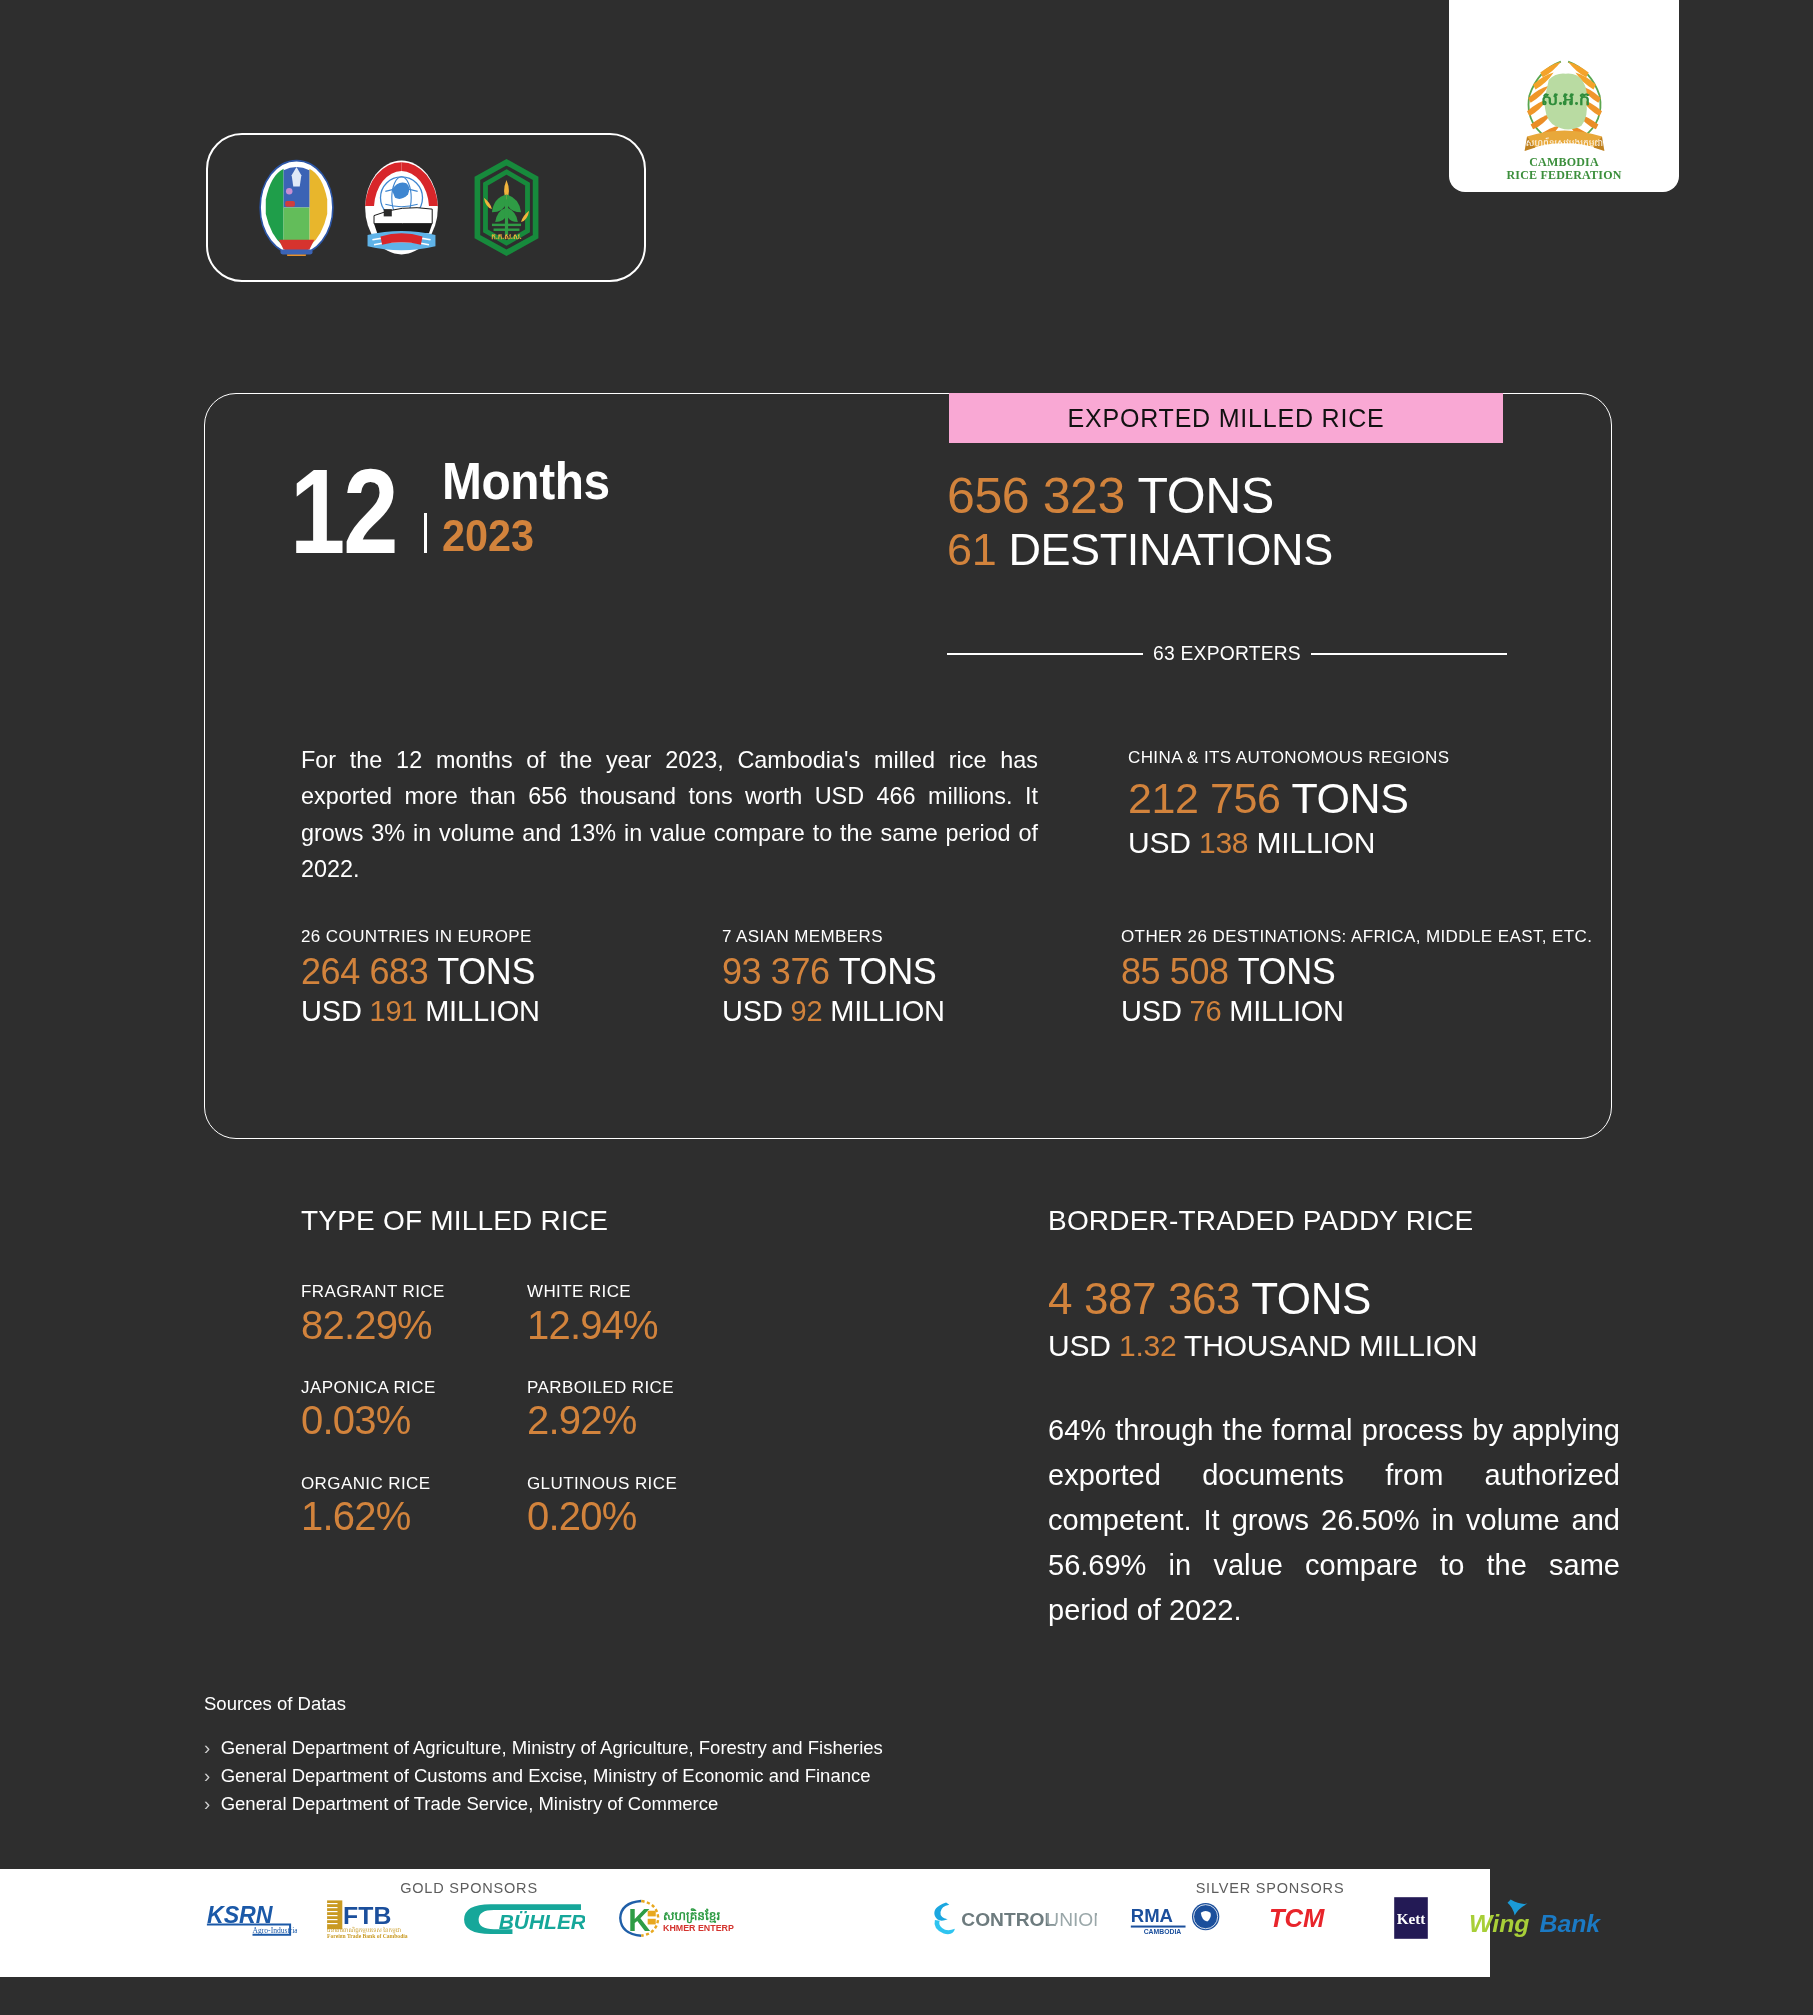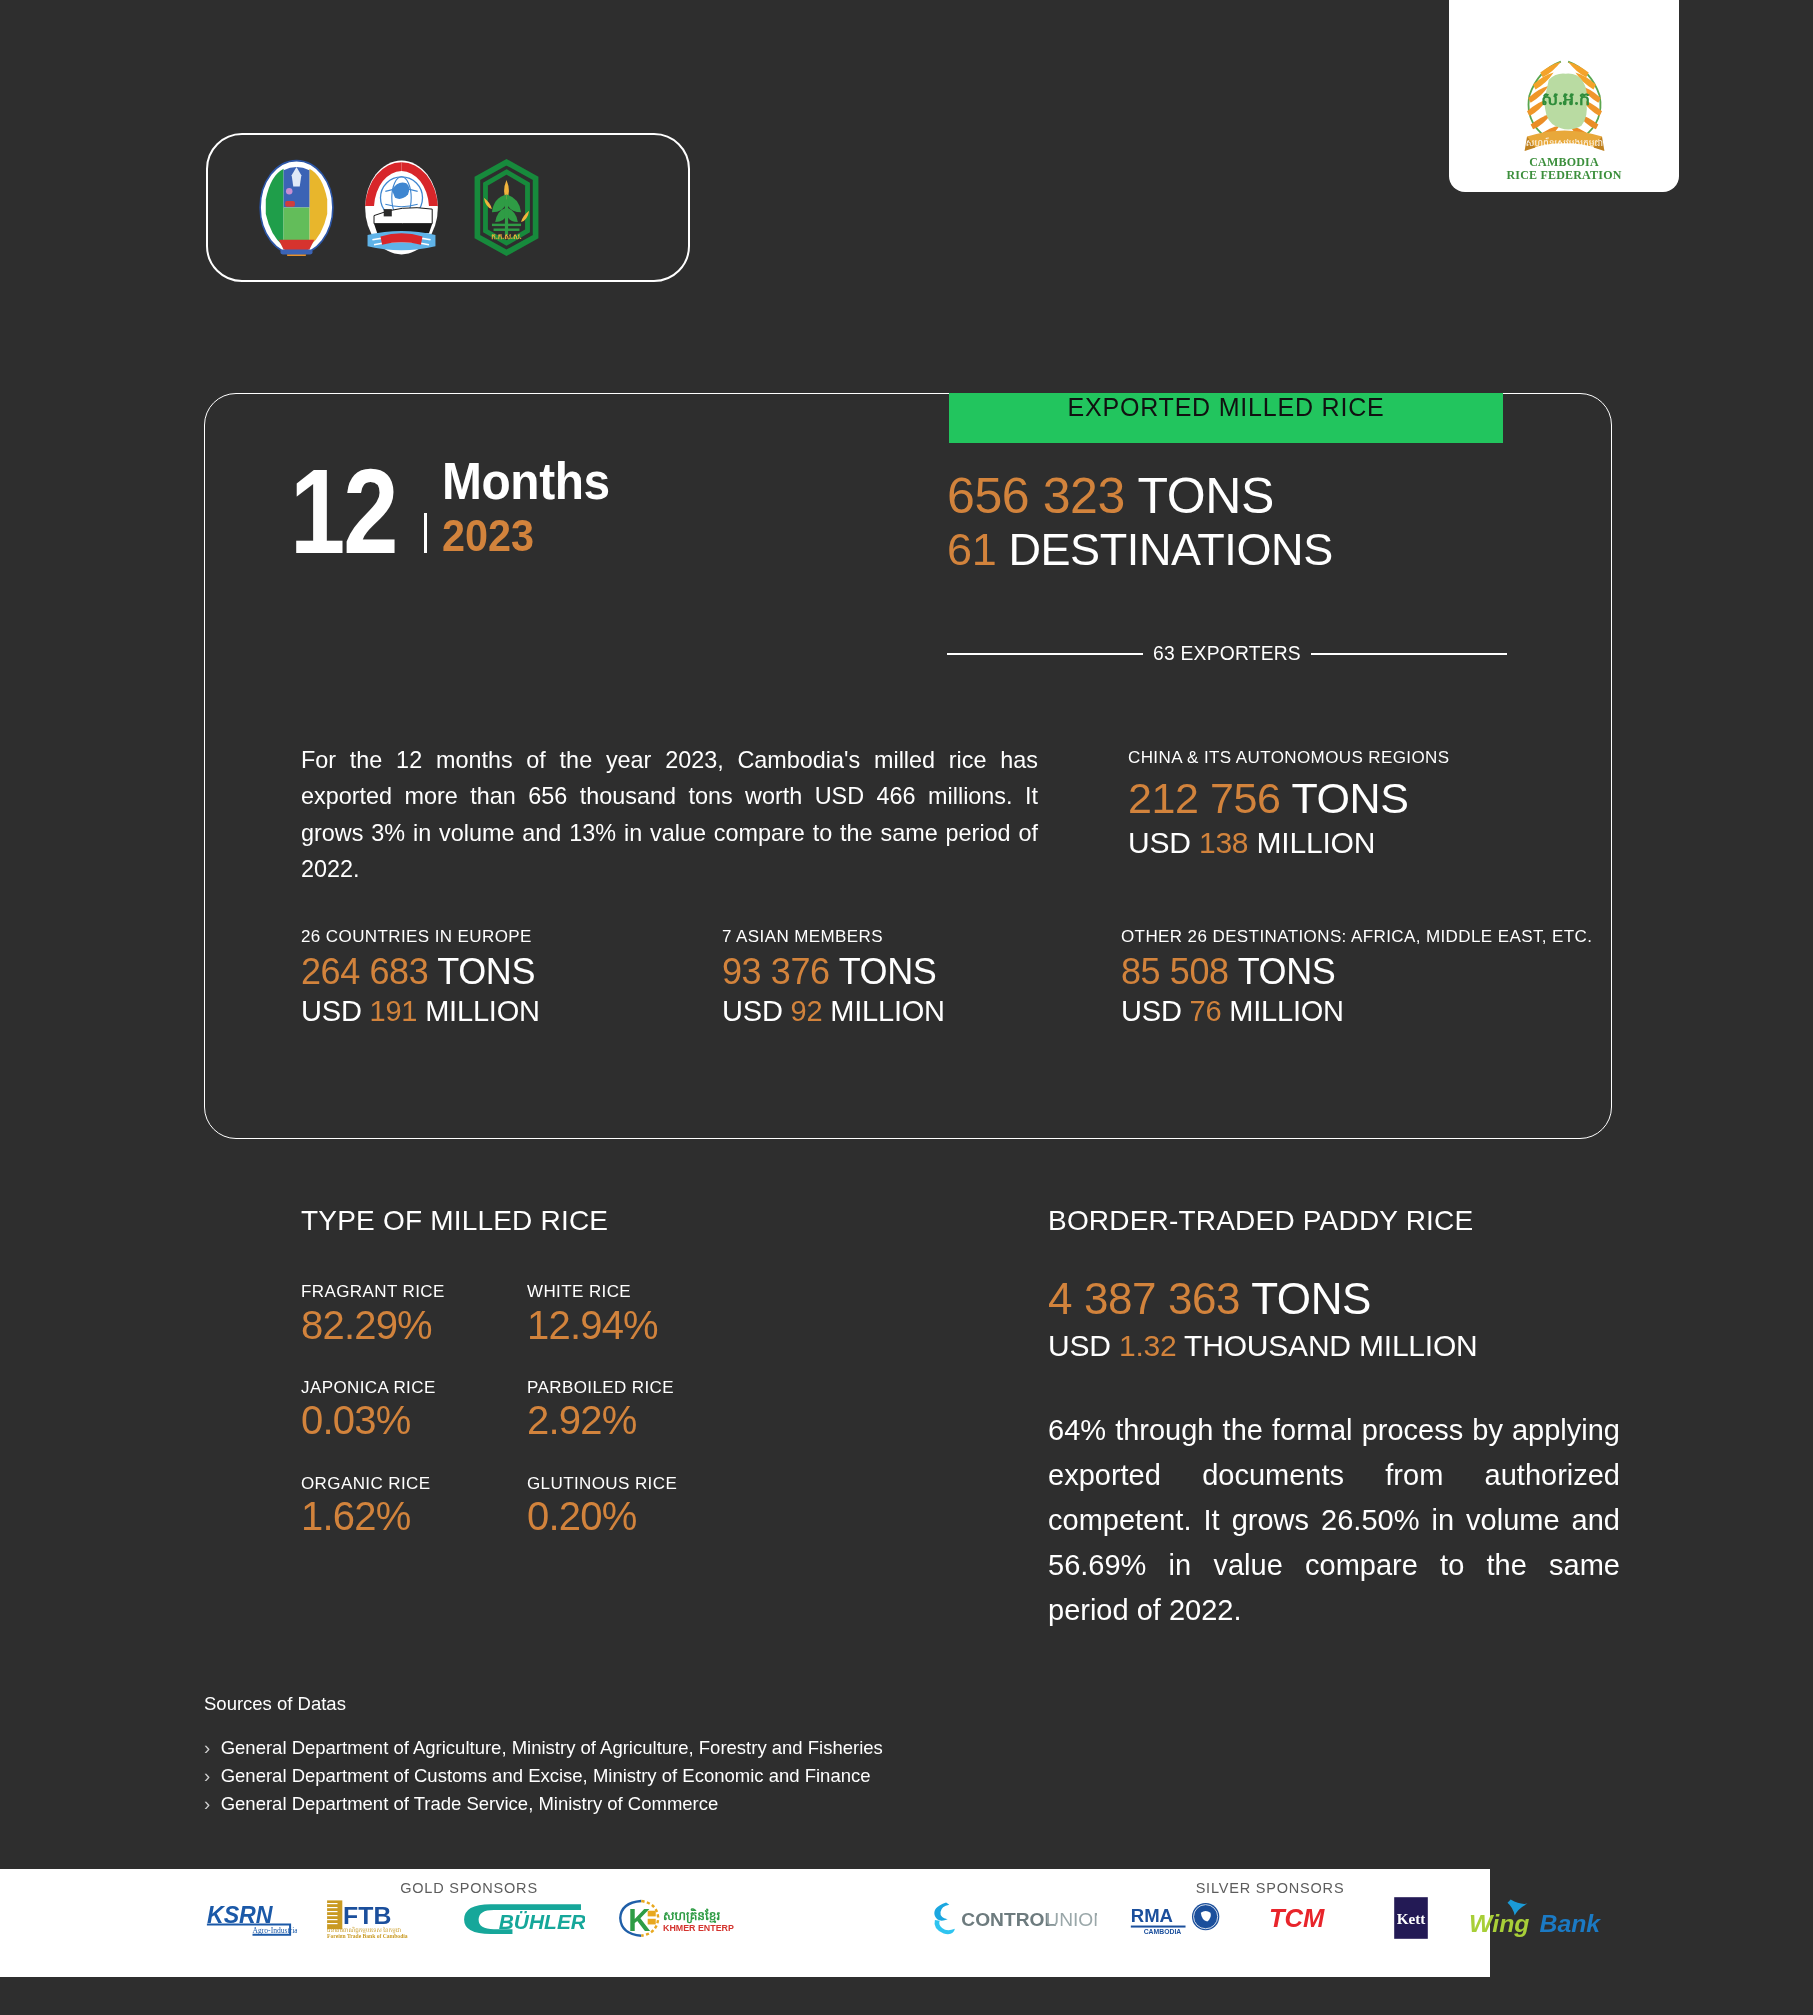--- a/index.html
+++ b/index.html
@@ -8,21 +8,21 @@
     width:1814px; height:2177px;
     font-family:"Liberation Sans", sans-serif;
     color:#ffffff;
     position:relative;
     overflow:hidden;
   }
   .page { position:absolute; inset:0; background:#2e2e2e; }
 
   
   .ministry-box{
-    position:absolute; left:206px; top:133px; width:484px; height:149px;
+    position:absolute; left:206px; top:133px; width:440px; height:149px;
     border:2.4px solid #ffffff; border-radius:36px;
     display:flex; align-items:center; gap:24px; padding-left:48px;
   }
   .emblem{ width:81px; height:97px; position:relative; flex:0 0 auto; }
 
   .crf-card{
     position:absolute; right:135px; top:-24px; width:230px; height:216px;
     background:#ffffff; border-radius:16px;
     display:flex; flex-direction:column; align-items:center; justify-content:flex-end;
     padding-bottom:10.5px;
@@ -31,21 +31,21 @@
   .crf-title{ color:#3c8f3c; font-size:12px; font-weight:bold; line-height:1.05;
               text-align:center; font-family:"Liberation Serif", serif; letter-spacing:0.2px;}
 
   
   .main-card{
     position:absolute; left:204px; top:393px; width:1408px; height:746px;
     border:1.6px solid #ffffff; border-radius:32px;
   }
   .banner{
     position:absolute; left:949px; top:393px; width:554px; height:50px;
-    background:#22c55e; display:flex; align-items:flex-start; justify-content:center;
+    background:#f9a8d4; display:flex; align-items:center; justify-content:center;
   }
   .banner span{ color:#111; font-size:25px; letter-spacing:0.8px; font-weight:300; }
 
   .period{ position:absolute; left:290px; top:455px; display:flex; align-items:flex-end; gap:15.3px; }
   .period .num{ font-size:121px; font-weight:bold; line-height:.8; letter-spacing:-2.4px;
                 transform:scaleX(.82); transform-origin:left bottom; }
   .period .bar{ width:2.8px; height:40px; background:#ffffff; margin-bottom:7.3px; margin-left:-11.3px; }
   .period .words{ display:flex; flex-direction:column; line-height:1; padding-bottom:2.4px;}
   .period .w1{ font-size:52px; font-weight:bold; letter-spacing:-0.4px; transform:scaleX(.92); transform-origin:left bottom;}
   .period .w2{ font-size:45px; font-weight:bold; color:#d2833c; margin-top:5.6px; transform:scaleX(.92); transform-origin:left bottom;}

